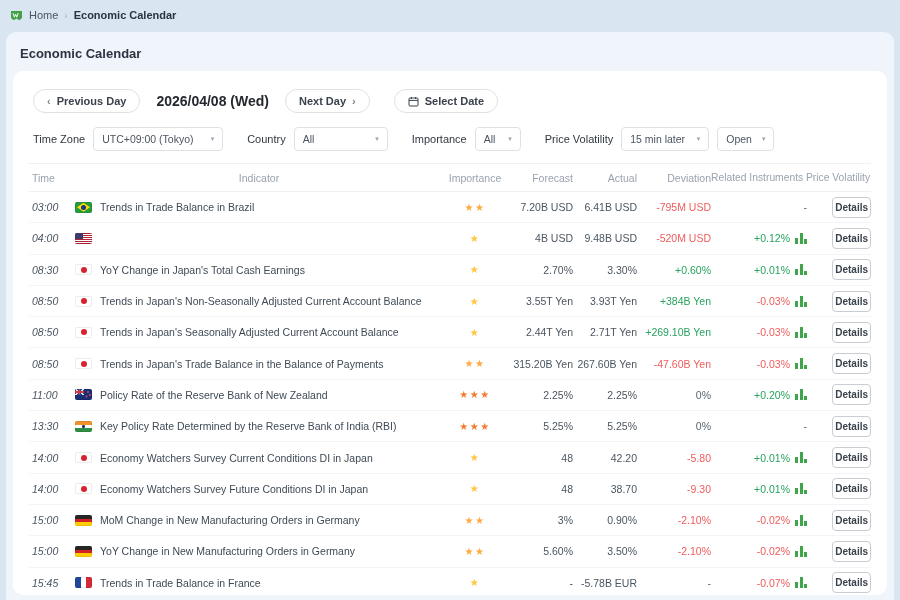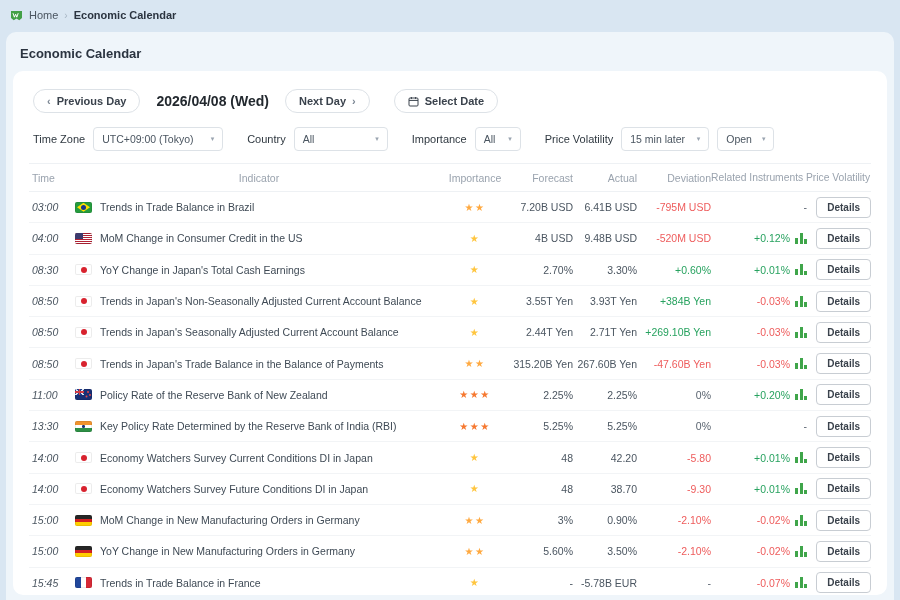--- a/index.html
+++ b/index.html
@@ -59,21 +59,21 @@
   .c-num { text-align:right; color:#4a5560; white-space:nowrap; }
   .tone-positive { color:var(--pos) !important; }
   .tone-negative { color:var(--neg) !important; }
   .tone-neutral  { color:#5a6470; }
   .c-rel { display:flex; justify-content:flex-end; align-items:center; white-space:nowrap; }
   .bars { display:inline-flex; align-items:flex-end; gap:1.5px; height:11px; margin-left:5px; }
   .bars i { width:3px; background:#3fa54a; display:inline-block; }
   .bars i:nth-child(1){height:6px;} .bars i:nth-child(2){height:11px;} .bars i:nth-child(3){height:4.5px;}
   .c-det { display:flex; justify-content:flex-end; }
   .details-btn { font-family:inherit; font-size:10px; font-weight:600; color:#3a424c; background:#fff;
-                 border:1px solid #c8cdd3; border-radius:4px; padding:4px 10px; cursor:pointer; }
+                 border:1px solid #c8cdd3; border-radius:4px; padding:4px 2px; cursor:pointer; }
 
   
   .flag { position:relative; display:inline-block; width:17px; height:11px; border-radius:2px; overflow:hidden;
           flex:none; box-shadow:inset 0 0 0 0.5px rgba(0,0,0,.15); }
   .flag-br { background:#259b3e; }
   .flag-br::before { content:""; position:absolute; left:2px; right:2px; top:1px; bottom:1px; background:#ffdf00;
                      clip-path:polygon(50% 0,100% 50%,50% 100%,0 50%); }
   .flag-br::after { content:""; position:absolute; left:6px; top:3px; width:5px; height:5px; border-radius:50%; background:#18368c; }
   .flag-us { background:repeating-linear-gradient(180deg,#b22234 0 1px,#fff 1px 2px); }
   .flag-us::before { content:""; position:absolute; left:0; top:0; width:8px; height:6px; background:#3c3b6e; }
@@ -189,21 +189,20 @@
             <span class="tone-neutral">-</span>
           </div>
           <div class="c-det">
             <button class="details-btn">Details</button>
           </div>
         </div>
         <div class="trow">
           <div class="c-time">04:00</div>
           <div class="c-ind">
             <span class="flag flag-us"></span>
-            <span class="ind-name">MoM Change in Consumer Credit in the US</span>
           </div>
           <div class="c-imp imp-1">★</div>
           <div class="c-num">4B USD</div>
           <div class="c-num">9.48B USD</div>
           <div class="c-num tone-negative">-520M USD</div>
           <div class="c-rel">
             <span class="tone-positive">+0.12%</span>
             <span class="bars">
               <i></i>
               <i></i>

